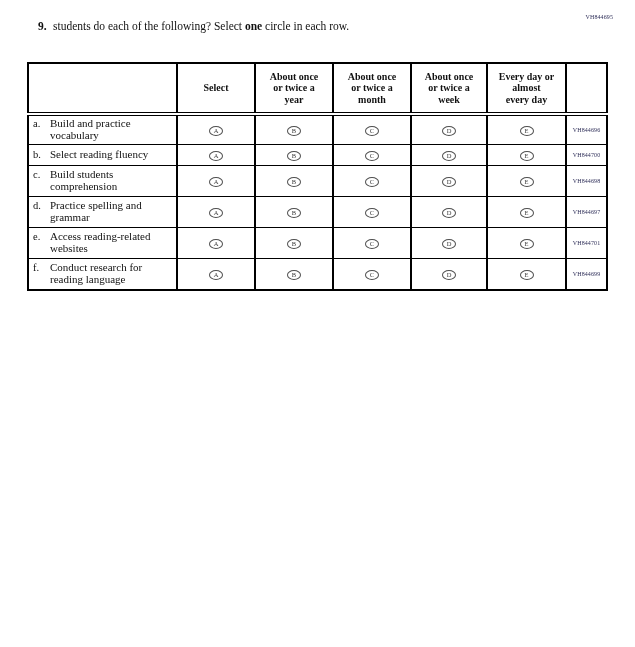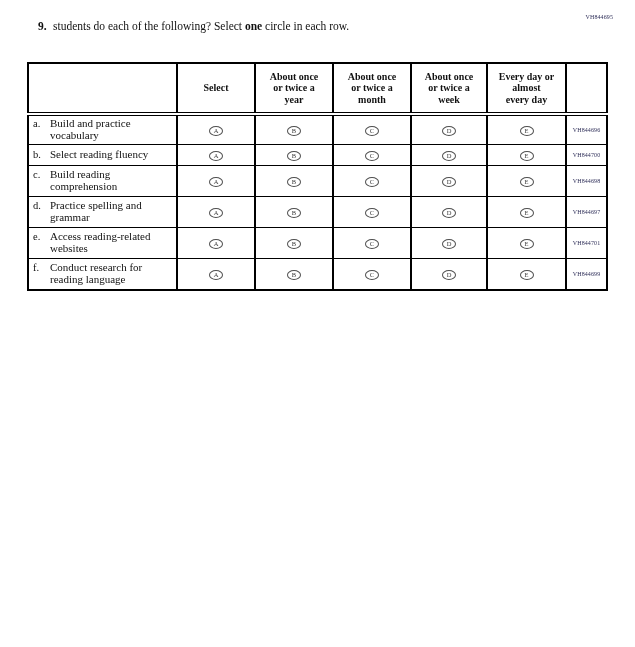--- a/index.html
+++ b/index.html
@@ -164,21 +164,21 @@
         <td class="opt"><span class="circle"><span class="circle-letter">B</span></span></td>
         <td class="opt"><span class="circle"><span class="circle-letter">C</span></span></td>
         <td class="opt"><span class="circle"><span class="circle-letter">D</span></span></td>
         <td class="opt"><span class="circle"><span class="circle-letter">E</span></span></td>
         <td class="code vh-code">VH844700</td>
       </tr>
       <tr class="r-c">
         <td class="lbl">
           <div class="lbl-flex">
               <span class="row-letter">c.</span>
-              <span class="row-text">Build reading
+              <span class="row-text">Build students
 comprehension</span>
             </div>
         </td>
         <td class="opt"><span class="circle"><span class="circle-letter">A</span></span></td>
         <td class="opt"><span class="circle"><span class="circle-letter">B</span></span></td>
         <td class="opt"><span class="circle"><span class="circle-letter">C</span></span></td>
         <td class="opt"><span class="circle"><span class="circle-letter">D</span></span></td>
         <td class="opt"><span class="circle"><span class="circle-letter">E</span></span></td>
         <td class="code vh-code">VH844698</td>
       </tr>

